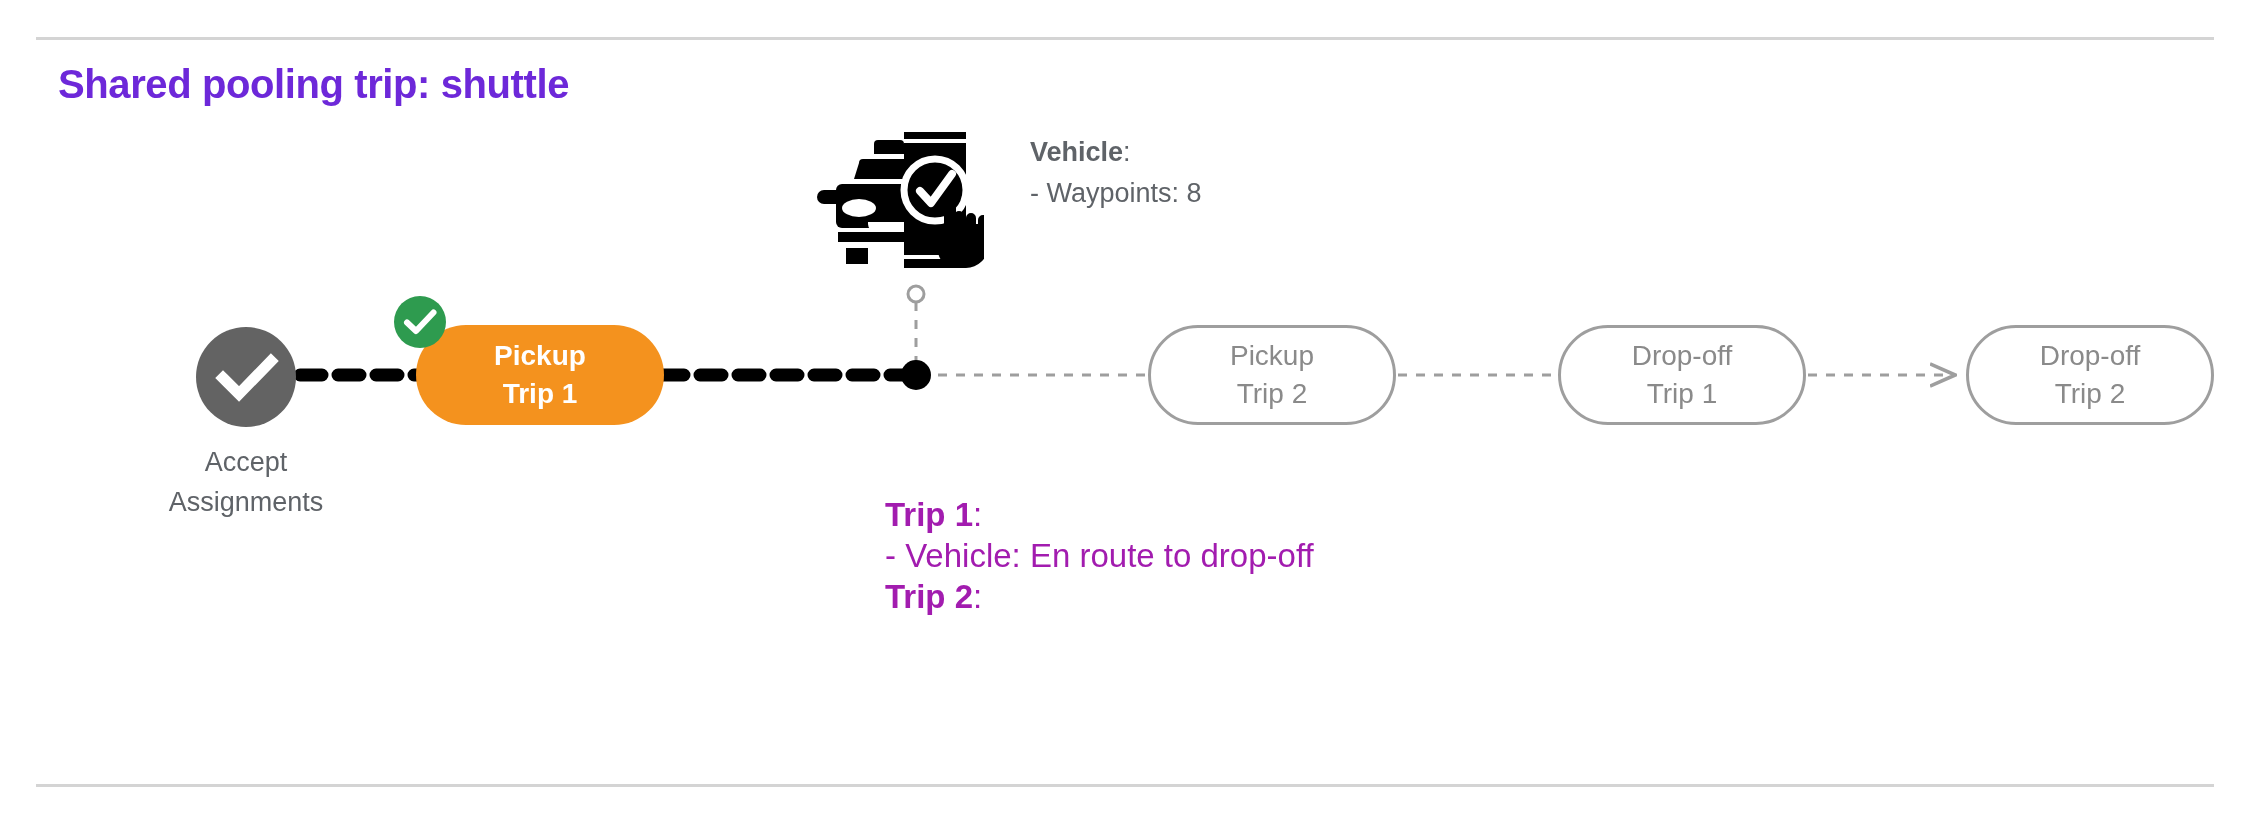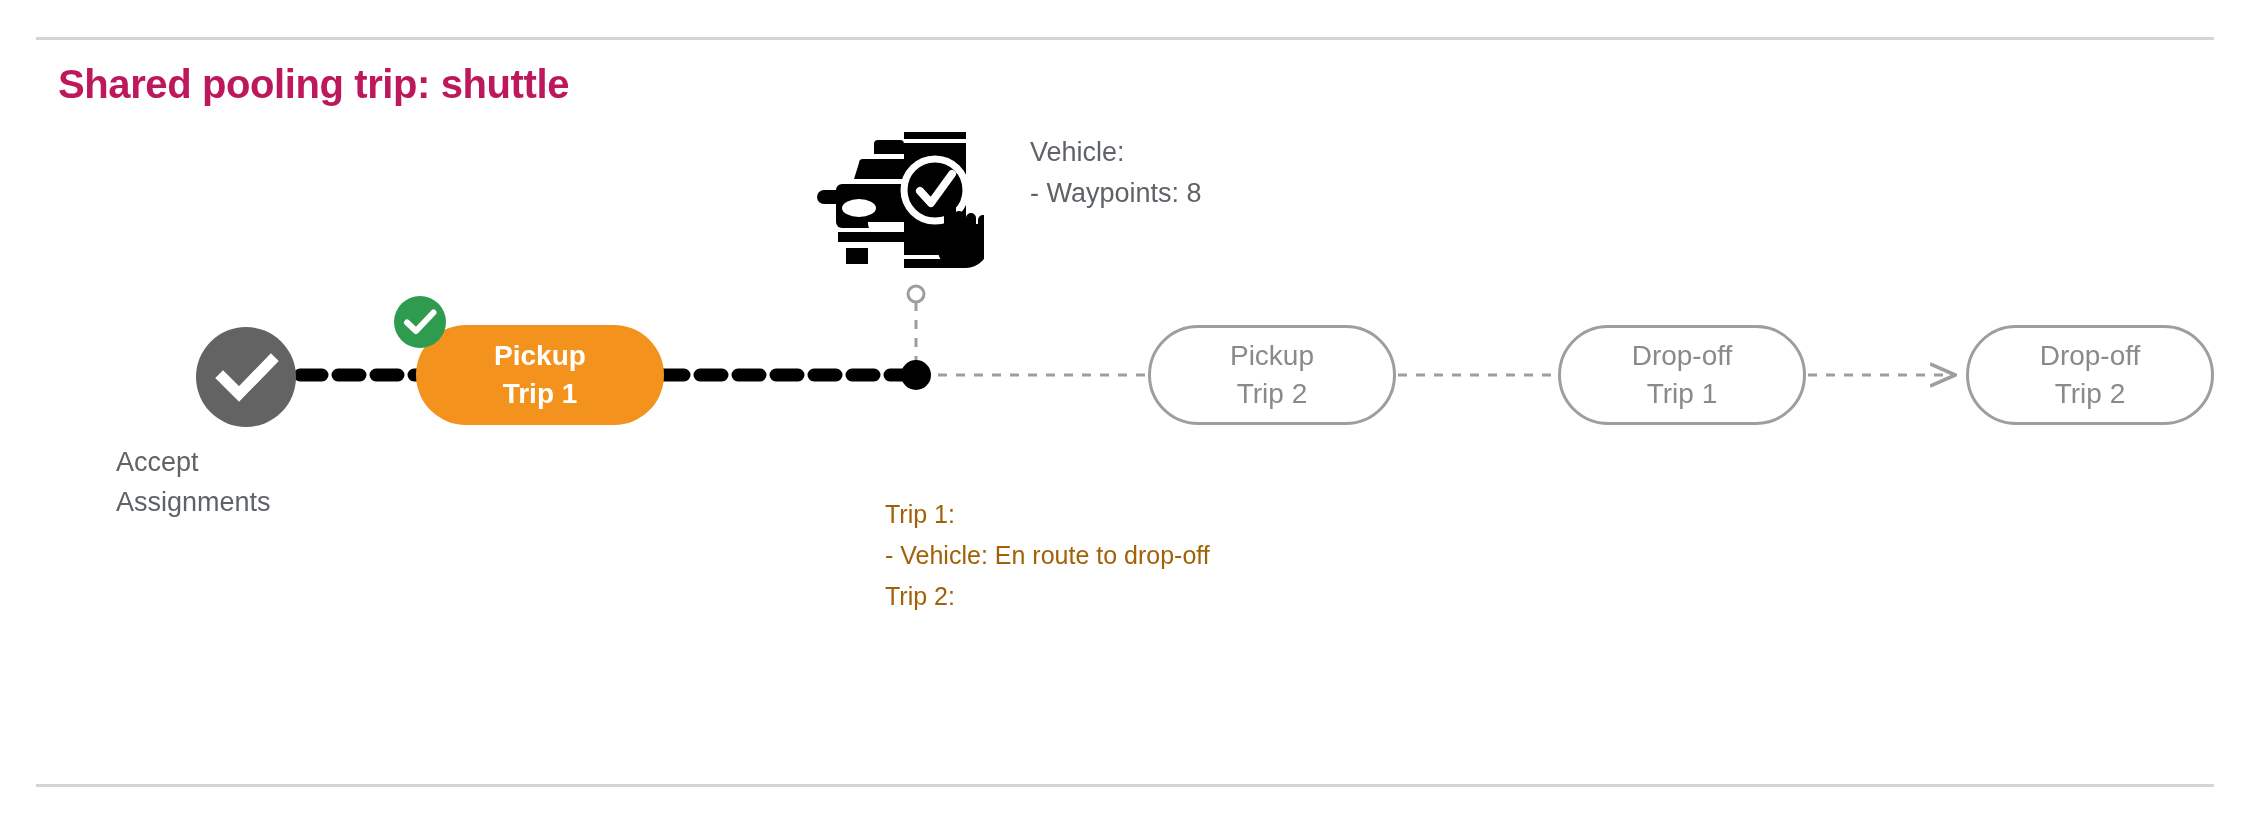--- a/index.html
+++ b/index.html
@@ -33,21 +33,21 @@
   .rule.bottom { top: 784px; }
 
   
   #page-title {
     position: absolute;
     left: 58px;
     top: 62px;
     font-size: 40px;
     font-weight: 700;
     letter-spacing: -0.4px;
-    color: #be185d;
+    color: #6d28d9;
     white-space: nowrap;
   }
 
   
   #connectors {
     position: absolute;
     left: 0;
     top: 0;
     width: 2245px;
     height: 825px;
@@ -71,21 +71,21 @@
   #start-node svg {
     position: absolute;
     left: 0;
     top: 0;
   }
   #start-label {
     position: absolute;
     left: 116px;
     top: 442px;
     width: 260px;
-    text-align: left;
+    text-align: center;
     font-size: 27px;
     line-height: 40px;
     color: #5f6368;
   }
 
   
   #pill-pickup-trip1 {
     position: absolute;
     left: 416px;
     top: 325px;
@@ -154,26 +154,26 @@
     line-height: 41px;
     color: #5f6368;
     white-space: nowrap;
   }
 
   
   #trip-info {
     position: absolute;
     left: 885px;
     top: 494px;
-    font-size: 25px;
+    font-size: 33px;
     line-height: 41px;
-    color: #a16207;
+    color: #a21caf;
     white-space: nowrap;
   }
-  .info-strong { font-weight: 400; }
+  .info-strong { font-weight: 700; }
 </style>
 </head>
 <body>
 
 <div id="slide">
 
   <div class="rule top"></div>
   <div class="rule bottom"></div>
 
   <div id="page-title">Shared pooling trip: shuttle</div>

